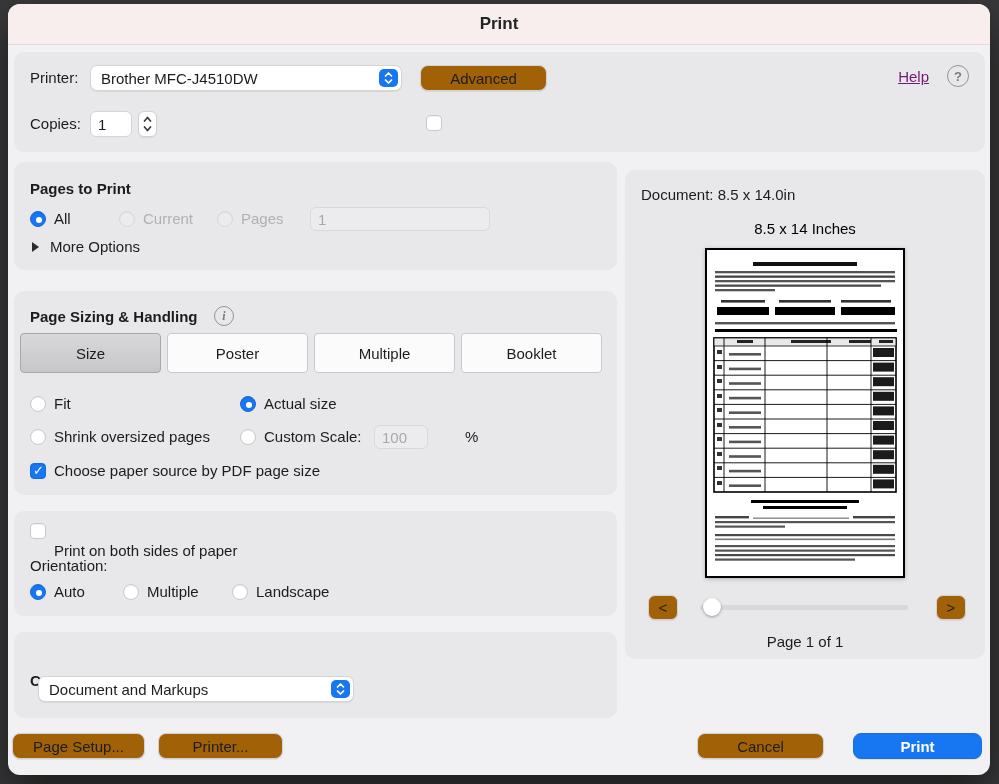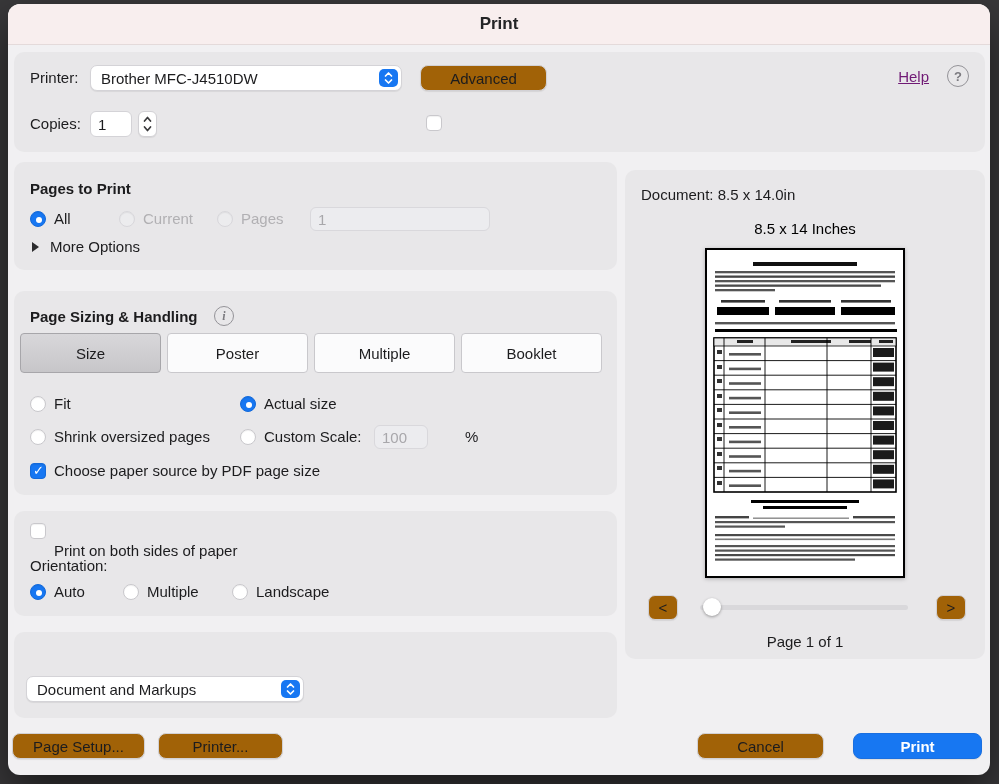--- a/index.html
+++ b/index.html
@@ -226,21 +226,21 @@
     <span class="radio" style="left:109px;top:73px;"></span>
     <span class="lbl" style="left:133px;top:72px;">Multiple</span>
 
     <span class="radio" style="left:218px;top:73px;"></span>
     <span class="lbl" style="left:242px;top:72px;">Landscape</span>
   </div>
 
   <div class="panel" style="left:6px;top:628px;width:603px;height:86px;">
     <span class="lbl bold" style="left:16px;top:16px;margin-top:24px;">Comments &amp; Forms</span>
 
-    <div class="select" style="left:12px;top:44px;width:278px;">
+    <div class="select" style="left:24px;top:44px;width:316px;">
       <span>Document and Markups</span>
       <span class="stepper">
         <svg width="11" height="14" viewBox="0 0 11 14">
             <path d="M2.5 5 L5.5 2 L8.5 5 M2.5 9 L5.5 12 L8.5 9" stroke="#fff" stroke-width="1.7" fill="none" stroke-linecap="round" stroke-linejoin="round"></path>
           </svg>
       </span>
     </div>
 
   </div>
 

